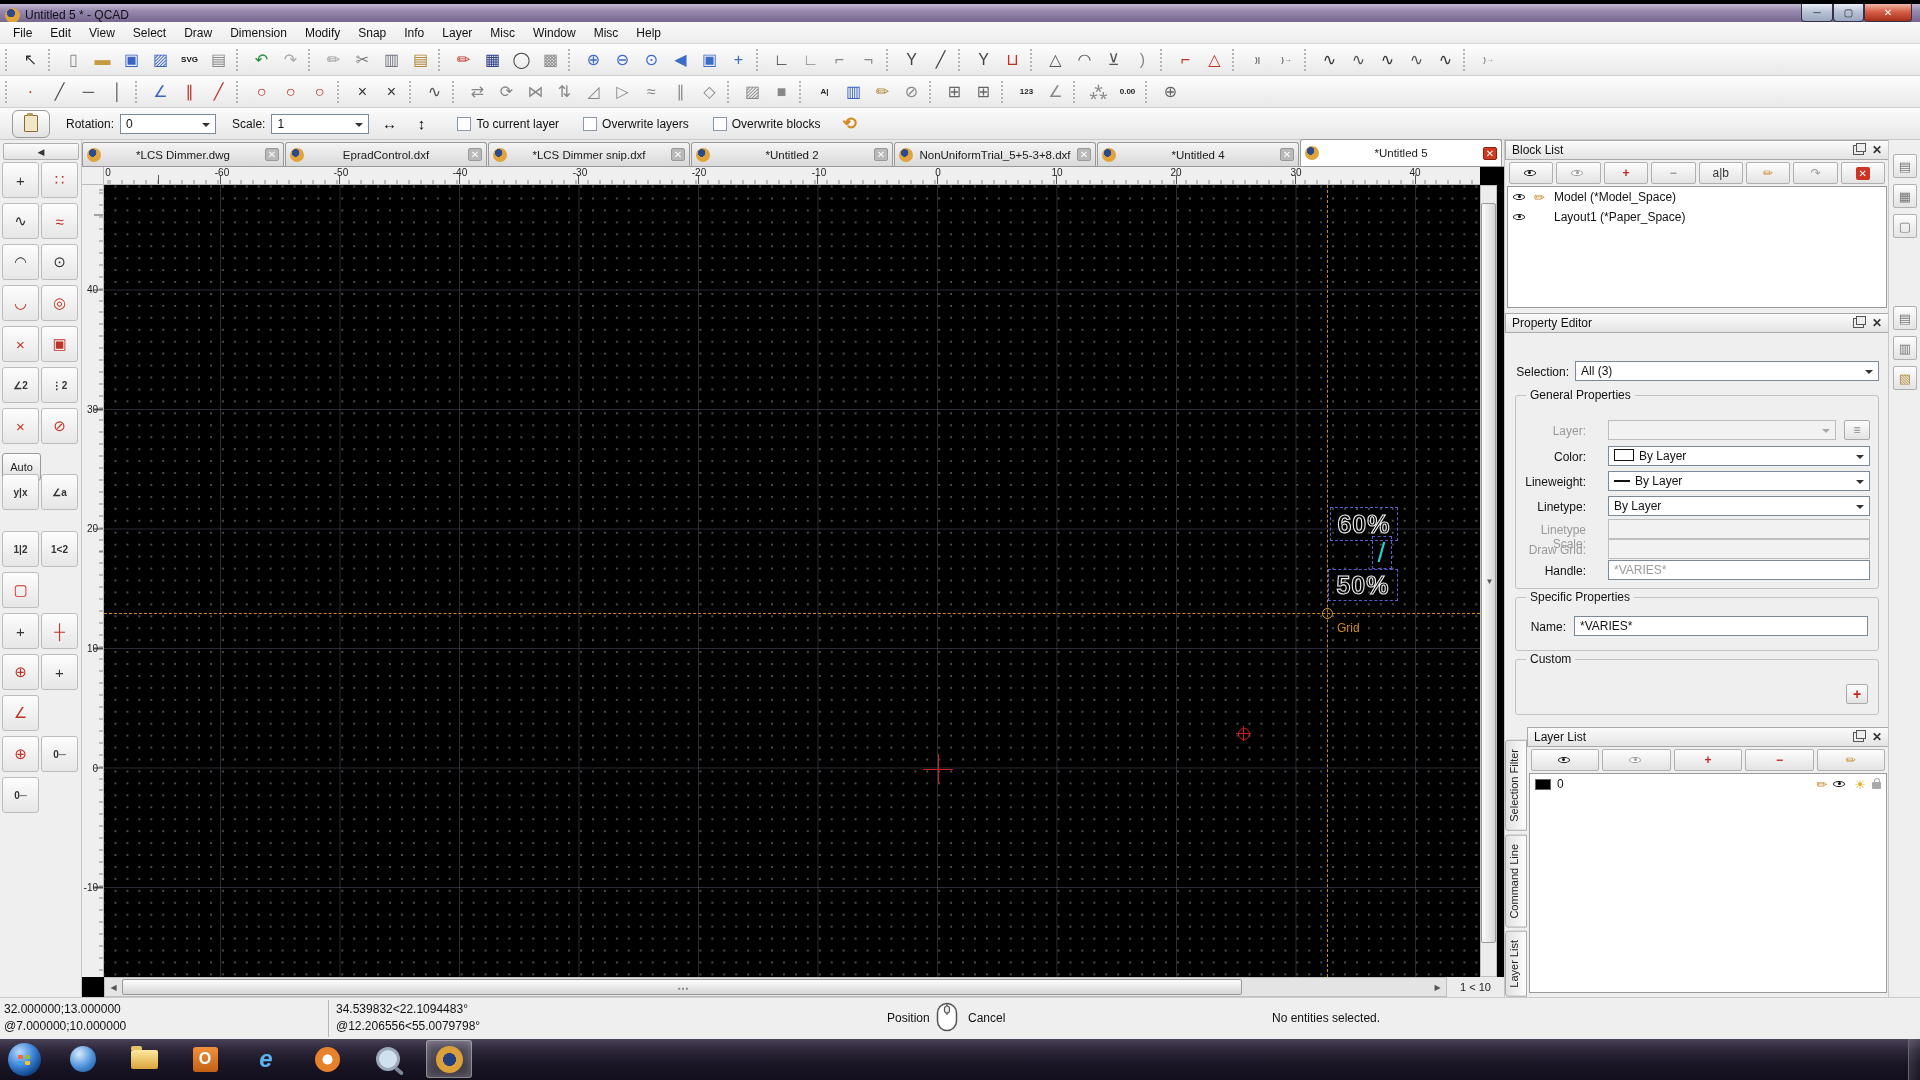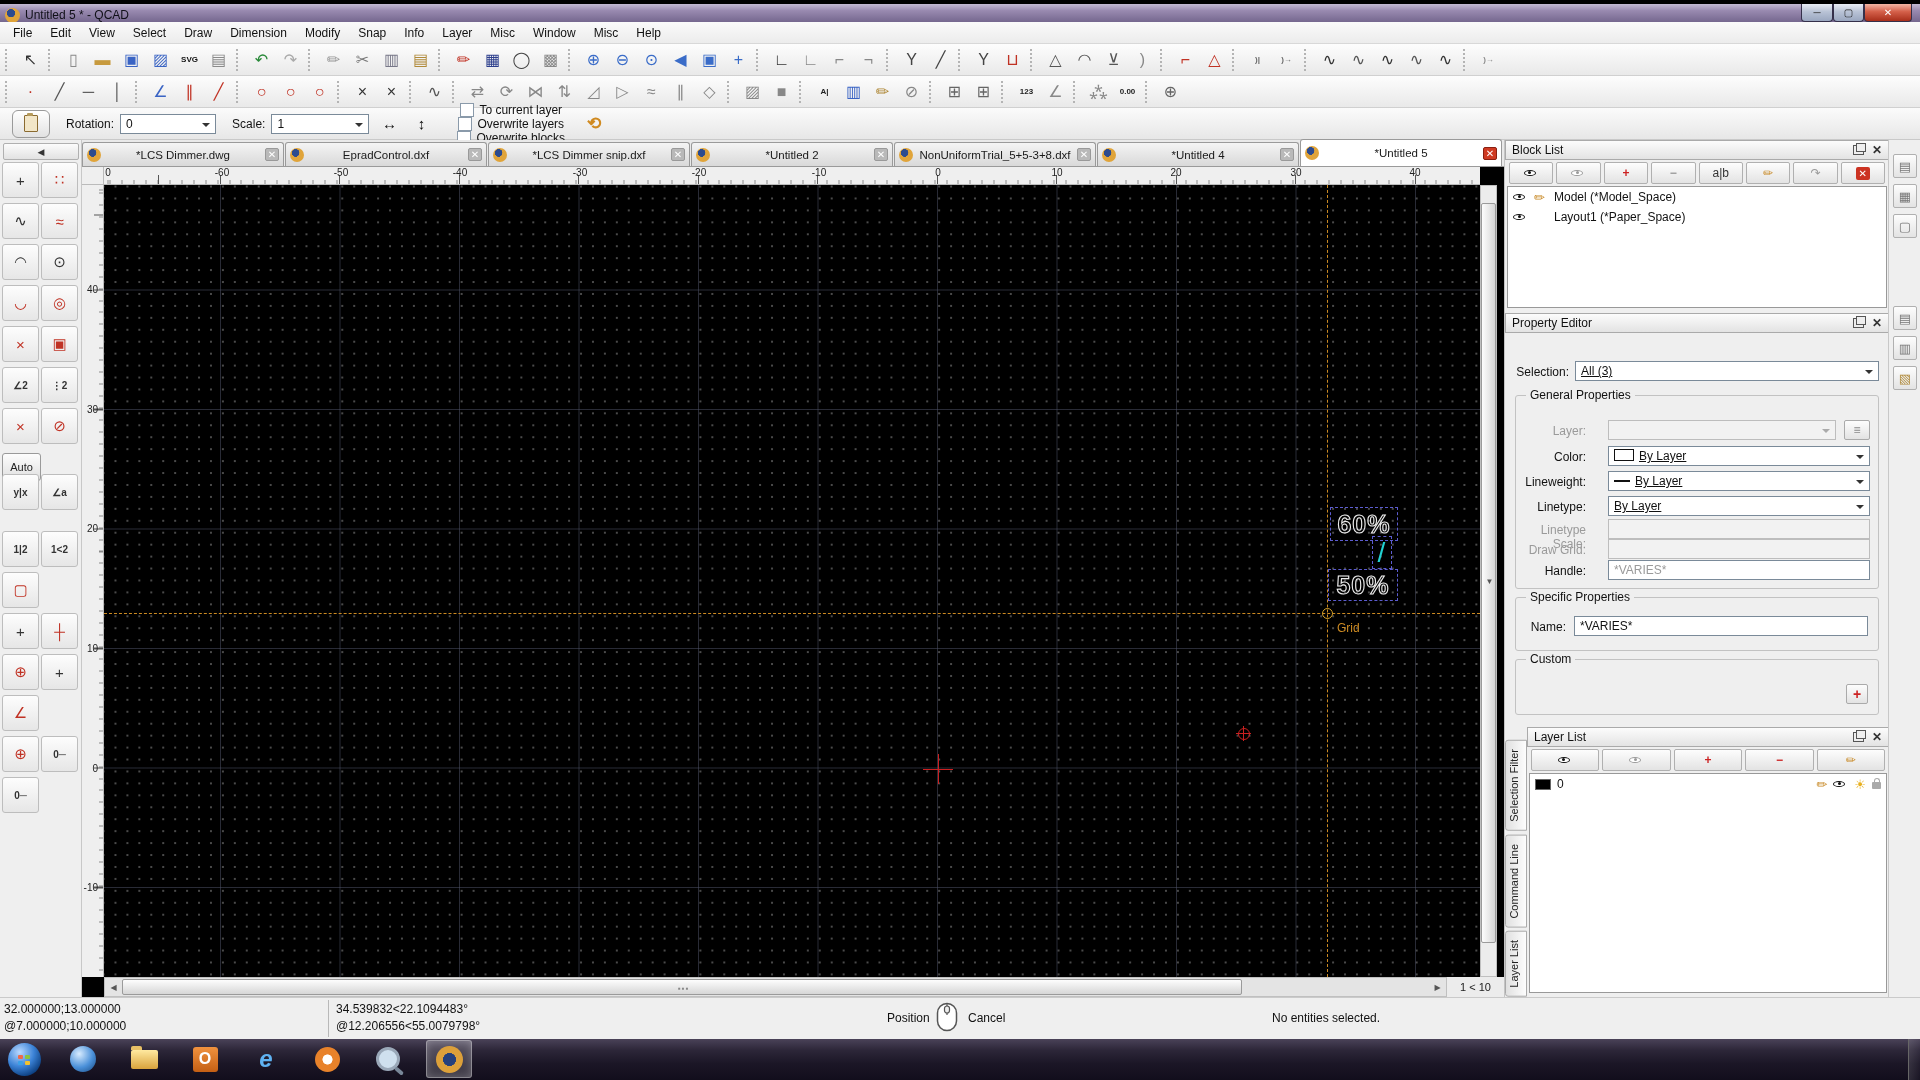--- a/index.html
+++ b/index.html
@@ -135,21 +135,21 @@
   .xred{width:14px;height:13px;background:#cc3322;border-radius:2px;color:#fff;font-size:10px;display:flex;align-items:center;justify-content:center;}
   .swatch{width:14px;height:9px;border:1px solid #666;flex:none;}
   .sun{color:#e8b020;font-size:13px;}
   .lock{width:9px;height:7px;background:#aaa;border-radius:1px;position:relative;display:inline-block;margin-top:3px;}
   .lock::before{content:"";position:absolute;left:1.5px;top:-4px;width:4px;height:4px;border:1.5px solid #aaa;border-bottom:none;border-radius:3px 3px 0 0;}
   
   .pelabel{position:absolute;font-size:12px;color:#111;text-align:right;}
   .pelabel.dis{color:#9a9a9a;}
   .pefield{position:absolute;height:20px;box-sizing:border-box;border:1px solid #7a8a99;background:#fff;font-size:12px;padding:2px 4px 0 5px;}
   .pefield.dis{background:#f2f2f2;border-color:#bdbdbd;}
-  .pefield.combo2{padding-right:32px;text-decoration:underline;}
+  .pefield.combo2{padding-right:32px;}
   .pefield.combo2::after{content:"";position:absolute;right:5px;top:8px;border:4px solid transparent;border-top-color:#333;}
   .pefield.dis.combo2::after{border-top-color:#aaa;}
   .gbox{position:absolute;border:1px solid #c2c2c2;border-radius:3px;}
   .glegend{position:absolute;top:-8px;left:10px;background:#efefef;padding:0 4px;font-size:12px;color:#111;}
   .cswatch{display:inline-block;width:18px;height:10px;background:#fff;border:1.5px solid #111;vertical-align:-1px;margin-right:5px;}
   .lwline{display:inline-block;width:16px;height:2px;background:#111;vertical-align:3px;margin-right:5px;}
   .hambtn{position:absolute;width:26px;height:20px;border:1px solid #aaa;border-radius:2px;background:linear-gradient(180deg,#fdfdfd,#e3e3e3);
     display:flex;align-items:center;justify-content:center;color:#888;font-size:12px;box-sizing:border-box;}
   .plusbtn{position:absolute;width:22px;height:20px;border:1px solid #aaa;border-radius:2px;background:linear-gradient(180deg,#fdfdfd,#e3e3e3);
     display:flex;align-items:center;justify-content:center;color:#cc2222;font-weight:bold;font-size:14px;box-sizing:border-box;}
@@ -509,21 +509,21 @@
 <div class="abs opts">
   <div class="bigbtn">
       <span class="clipglyph"></span>
     </div>
   <span class="optlabel">Rotation:</span>
   <div class="combo" style="width:96px"><span>0</span></div>
   <span class="optlabel">Scale:</span>
   <div class="combo" style="width:98px"><span>1</span></div>
   <div class="flipbtn">↔</div>
   <div class="flipbtn">↕</div>
-  <div id="optchecks" style="display:flex;align-items:center;flex-direction:column;">
+  <div id="optchecks" style="display:flex;align-items:center;">
       <label class="chk">
         <span class="box"></span>
         <span class="lbl">To current layer</span>
       </label>
       <label class="chk">
         <span class="box"></span>
         <span class="lbl">Overwrite layers</span>
       </label>
       <label class="chk">
         <span class="box"></span>

